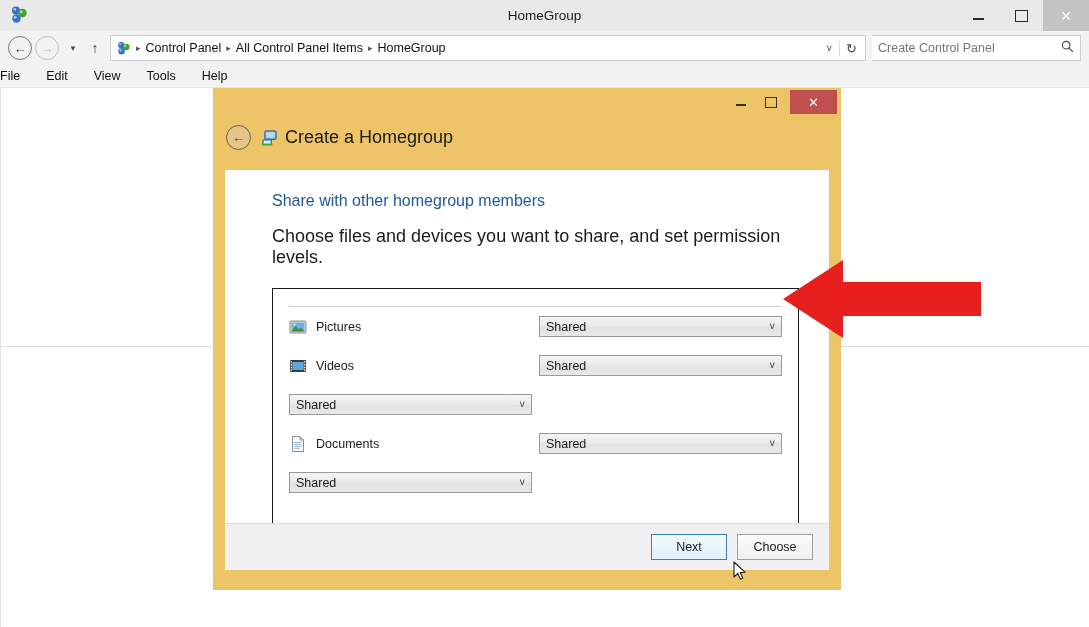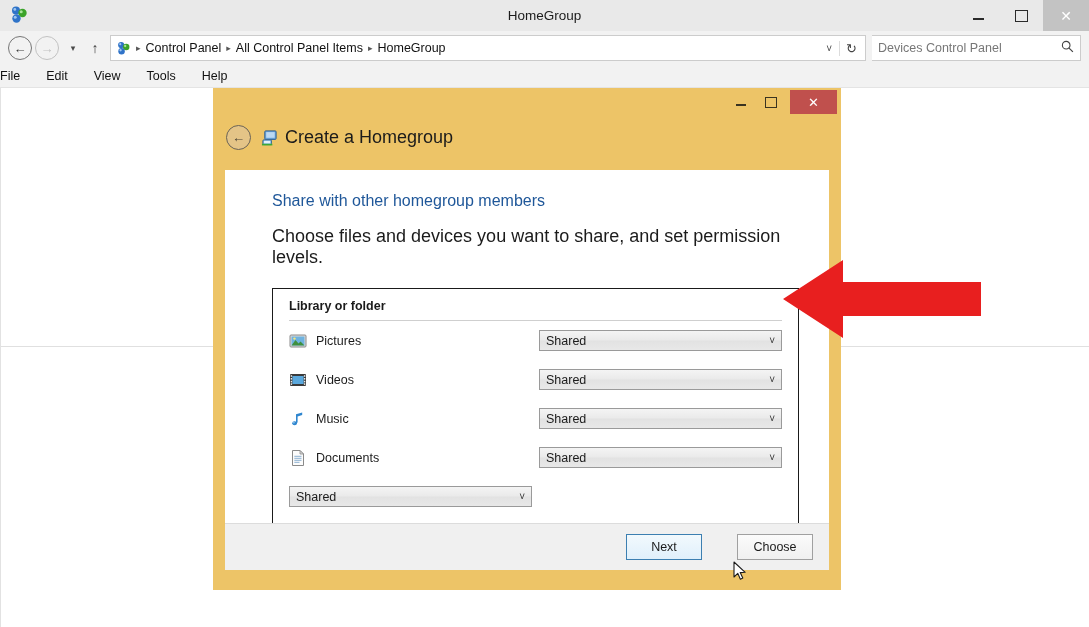--- a/index.html
+++ b/index.html
@@ -376,21 +376,20 @@
     position: absolute;
     left: 0; right: 0; bottom: 0;
     height: 47px;
     background: #f0f0f0;
     border-top: 1px solid #dcdcdc;
     display: flex;
     align-items: center;
     justify-content: flex-end;
     padding-right: 16px;
     box-sizing: border-box;
-    gap: 25px;
   }
   .btn {
     width: 74px;
     height: 24px;
     font-size: 12.5px;
     color: #1b1b1b;
     background: linear-gradient(to bottom, #fbfbfb, #f0f0f0);
     border: 1px solid #a0a0a0;
     display: flex;
     align-items: center;
@@ -472,21 +471,21 @@
       <span class="crumb-sep">▸</span>
       <span class="crumb">All Control Panel Items</span>
       <span class="crumb-sep">▸</span>
       <span class="crumb">HomeGroup</span>
       <span class="addr-spacer"></span>
       <span class="addr-chevron">˅</span>
       <span class="addr-refresh">↻</span>
     </div>
 
     <div class="searchbox">
-      <span class="search-text">Devices Control Panel</span>
+      <span class="search-text">Create Control Panel</span>
       <span class="search-icon">
         <svg width="13" height="13" viewBox="0 0 14 14">
           <circle cx="5.6" cy="5.6" r="4.1" fill="none" stroke="#444" stroke-width="1.2"></circle>
           <line x1="8.7" y1="8.7" x2="12.8" y2="12.8" stroke="#444" stroke-width="1.3"></line>
         </svg>
       </span>
     </div>
   </div>
 
   <div class="menubar">
@@ -531,21 +530,20 @@
   </div>
 
   <div class="dlg-body">
 
     <div class="dlg-pane">
       <h2 class="dlg-heading">Share with other homegroup members</h2>
       <p class="dlg-subtext">Choose files and devices you want to share, and set permission levels.</p>
 
       <div class="table-box">
         <div class="thead">
-          <div class="th-name">Library or folder</div>
         </div>
 
         <div class="trow">
           <div class="tcell-name">
             <span class="row-icon">
               <svg width="18" height="18" viewBox="0 0 18 18">
                 <rect x="1" y="3" width="16" height="12" rx="1" fill="#dcdcdc" stroke="#8a8a8a" stroke-width="1"></rect>
                 <rect x="2.5" y="4.5" width="13" height="9" fill="#6fb3e0"></rect>
                 <path d="M2.5 13.5 L6.5 8 L9.5 11.5 L11.5 9.5 L15.5 13.5 Z" fill="#3f8f3f"></path>
                 <circle cx="5.5" cy="6.6" r="1.2" fill="#f5e77a"></circle>
@@ -583,30 +581,20 @@
           </div>
           <div class="tcell-perm">
             <div class="dropdown">
               <span class="dd-label">Shared</span>
               <span class="dd-chevron">˅</span>
             </div>
           </div>
         </div>
 
         <div class="trow">
-          <div class="tcell-name">
-            <span class="row-icon">
-              <svg width="18" height="18" viewBox="0 0 18 18">
-                <path d="M7 13.2 V4.2 L13.2 2.6 V5 L8.6 6.4 V12.4 Z" fill="#2f86cf"></path>
-                <ellipse cx="5.6" cy="13.3" rx="2.4" ry="2" fill="#2f86cf"></ellipse>
-                <ellipse cx="4.9" cy="12.7" rx="1" ry="0.8" fill="#8fc6ee"></ellipse>
-              </svg>
-            </span>
-            <span>Music</span>
-          </div>
           <div class="tcell-perm">
             <div class="dropdown">
               <span class="dd-label">Shared</span>
               <span class="dd-chevron">˅</span>
             </div>
           </div>
         </div>
 
         <div class="trow">
           <div class="tcell-name">

